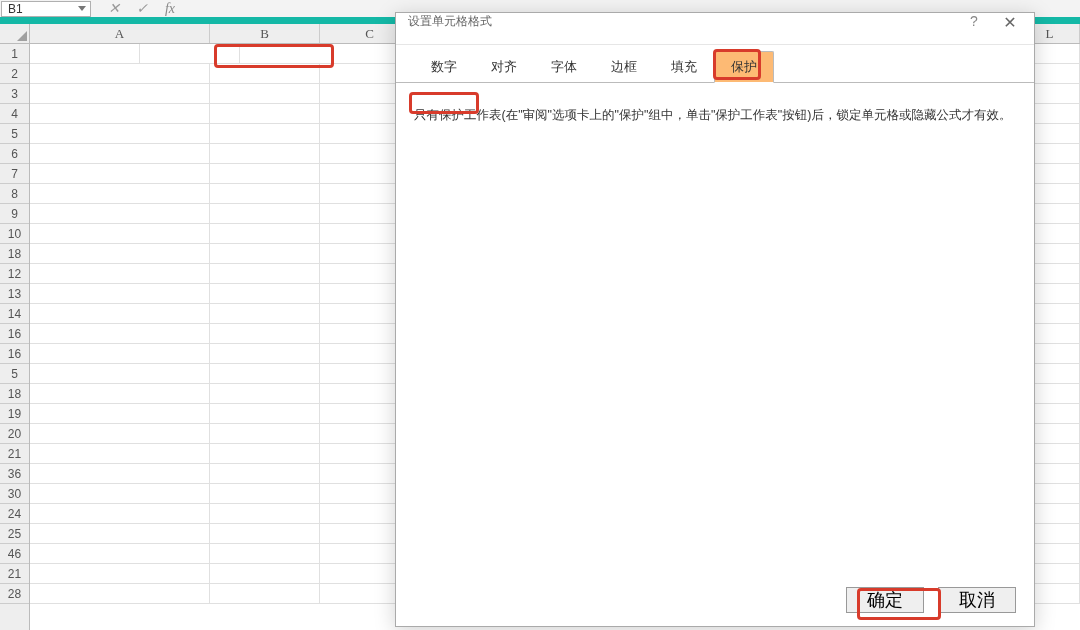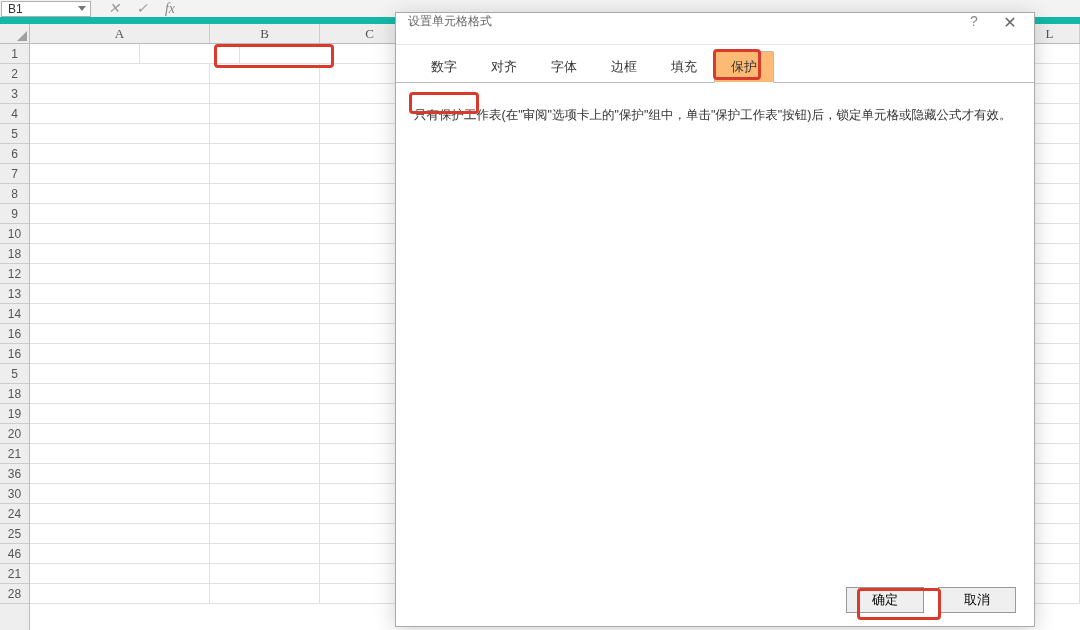--- a/index.html
+++ b/index.html
@@ -223,21 +223,21 @@
     align-items: center;
     justify-content: flex-end;
     gap: 14px;
     padding-right: 18px;
   }
   .btn {
     min-width: 78px;
     height: 26px;
     border: 1px solid #999;
     background: #efefef;
-    font-size: 13px;
+    font-size: 18px;
     cursor: pointer;
   }
 </style>
 </head>
 <body>
 
 <div class="top-bar">
   <div class="name-box">
     <span>B1</span>
     <span class="name-box-arrow"></span>

